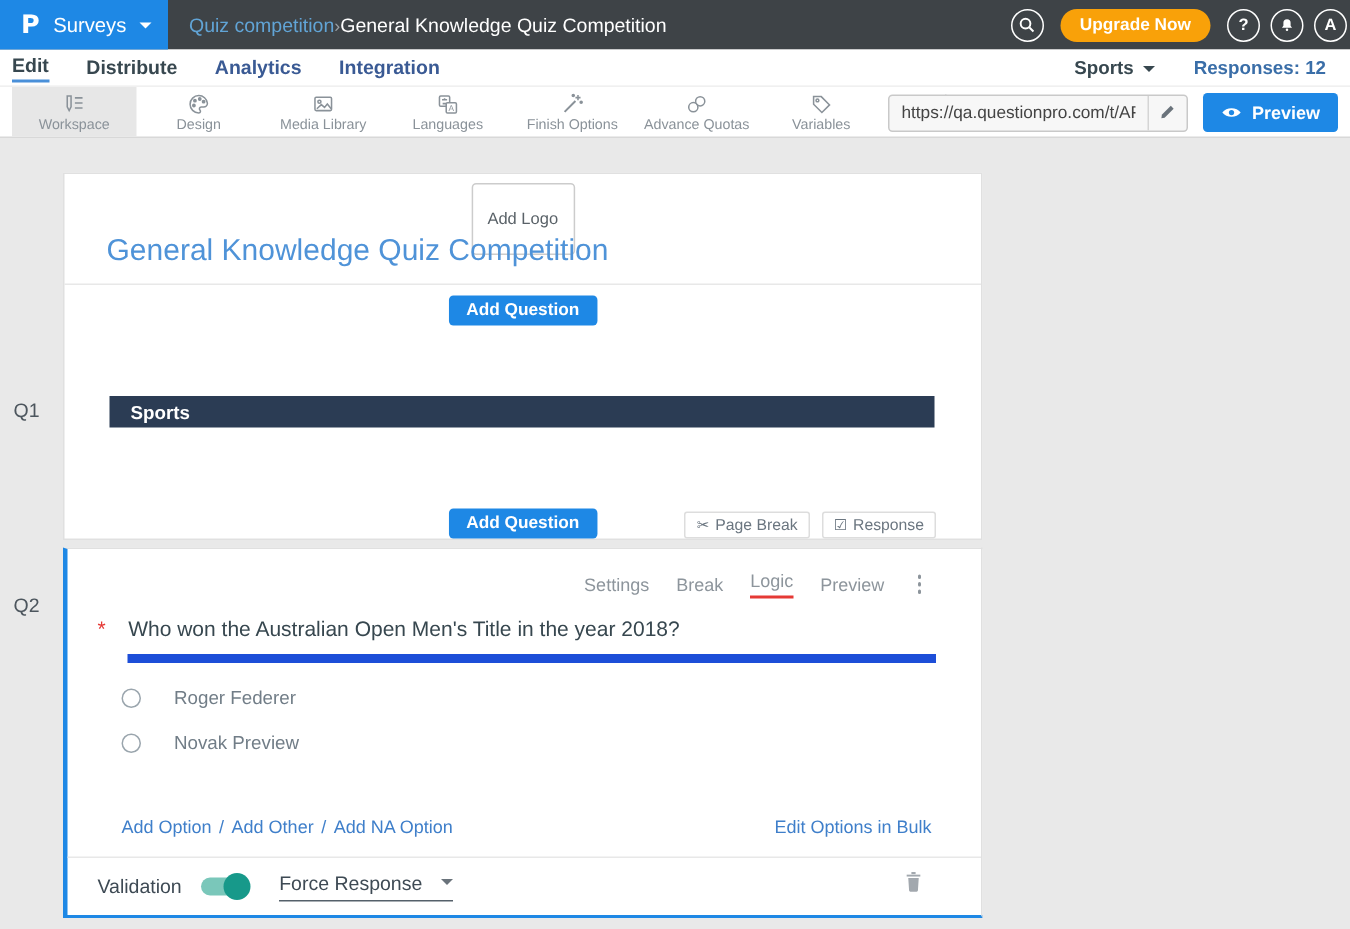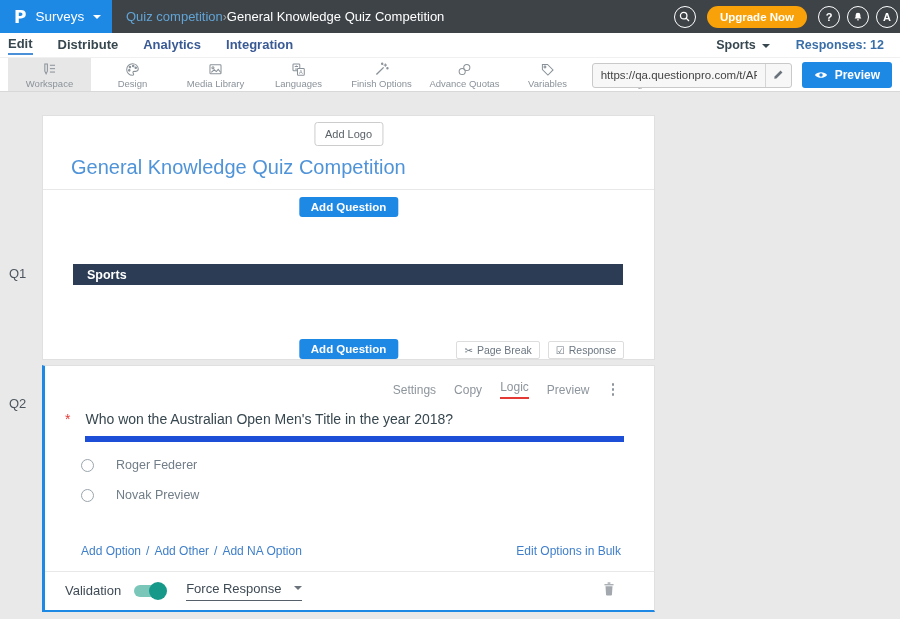--- a/index.html
+++ b/index.html
@@ -60,21 +60,21 @@
   .content { position:relative; height:527px; }
   .qlabel { position:absolute; left:9px; font-size:13px; color:#4d565e; }
   .q1-label { top:174px; }
   .q2-label { top:304px; }
   .card { position:absolute; left:42px; width:613px; background:#fff; border:1px solid #e0e0e0; }
   .card1 { top:23px; height:245px; }
   .card2 { top:273px; height:247px; border-left:3px solid #1e88e5; border-bottom:2px solid #1e88e5; }
 
   .add-logo { position:absolute; top:6px; left:50%; transform:translateX(-50%);
               background:#fff; border:1px solid #ccc; border-radius:3px; color:#5a6268;
-              font-size:11px; padding:5px 10px; cursor:pointer; font-family:"Liberation Sans",sans-serif; }
+              font-size:11px; padding:17px 10px; cursor:pointer; font-family:"Liberation Sans",sans-serif; }
   .survey-title { position:absolute; top:40px; left:28px; font-size:20px; color:#4f93d8; font-weight:normal; cursor:text; }
   .card1-divider { position:absolute; top:73px; left:0; right:0; border-top:1px solid #e8e8e8; }
   .btn-blue { background:#1e88e5; color:#fff; border:none; border-radius:3px; font-weight:bold;
               font-size:11.5px; padding:4px 12px; cursor:pointer; font-family:"Liberation Sans",sans-serif; }
   .add-q-1 { position:absolute; top:81px; left:50%; transform:translateX(-50%); }
   .sports-bar { position:absolute; top:148px; left:30px; right:31px; height:21px; background:#2b3c54;
                 color:#fff; font-weight:bold; font-size:12.5px; display:flex; align-items:center;
                 padding-left:14px; cursor:pointer; }
   .add-q-2 { position:absolute; top:223px; left:50%; transform:translateX(-50%); }
   .break-btns { position:absolute; top:225px; right:30px; display:flex; gap:8px; }
@@ -270,21 +270,21 @@
       <span class="mini-btn">
         <span class="mini-glyph">☑</span>
         <span>Response</span>
       </span>
     </div>
   </div>
 
   <div class="card card2">
     <div class="q2-menu">
       <span class="q2-menu-item">Settings</span>
-      <span class="q2-menu-item">Copy</span>
+      <span class="q2-menu-item">Break</span>
       <span class="q2-menu-item logic-active">Logic</span>
       <span class="q2-menu-item">Preview</span>
       <span class="vdots">
           <span></span>
           <span></span>
           <span></span>
         </span>
     </div>
 
     <div class="q2-question">

